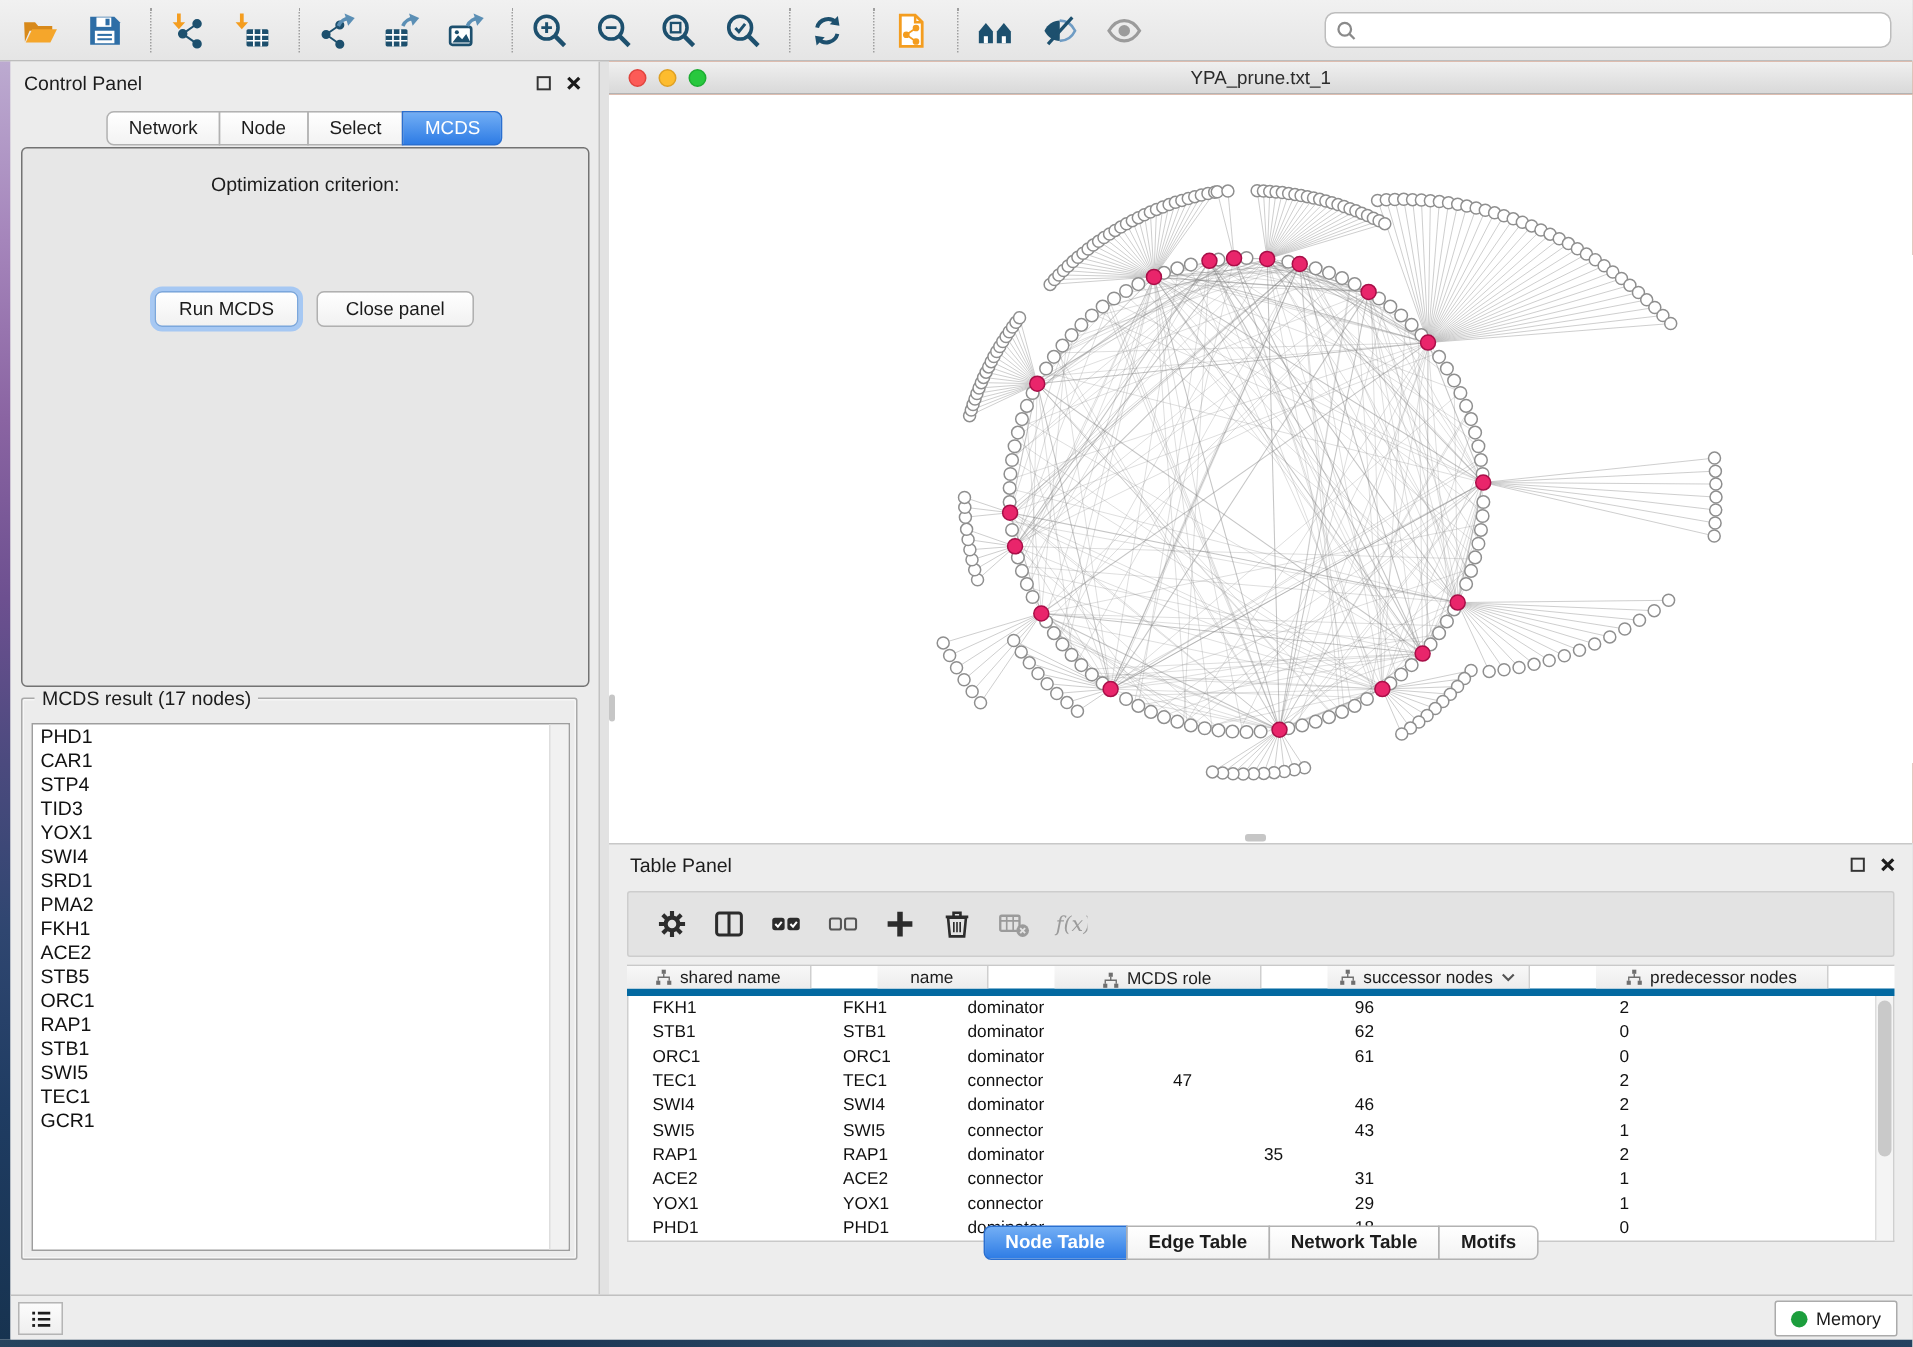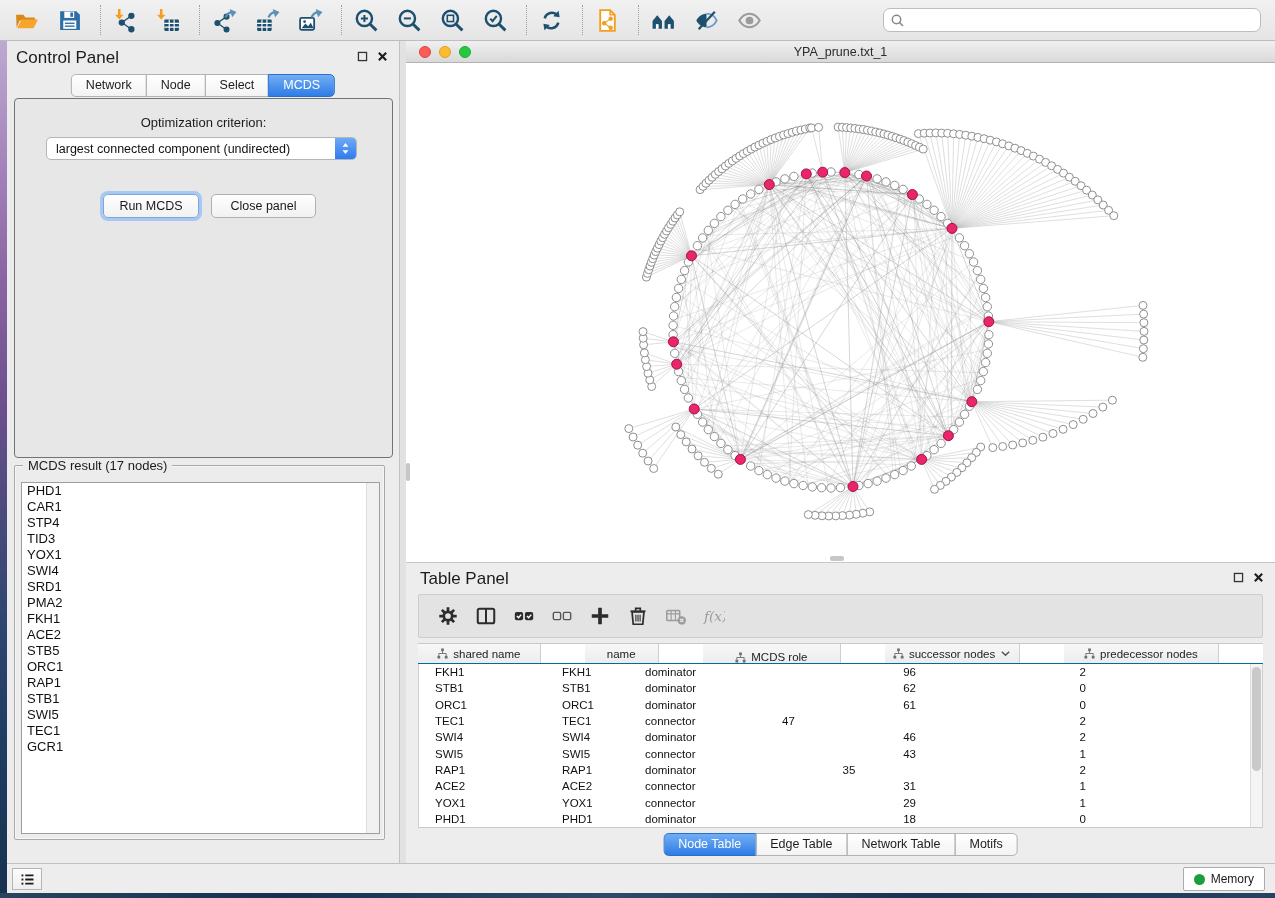--- a/index.html
+++ b/index.html
@@ -19,21 +19,21 @@
 
   
   #wallpaper-left { position:absolute; left:0; top:41px; width:7px; height:852px;
     background:linear-gradient(180deg,#bcaad0 0%,#a585bb 14%,#8a64a2 28%,#6d5090 42%,#4b4a7e 55%,#2f4670 68%,#1f3c62 82%,#173350 100%); }
   #wallpaper-bottom { position:absolute; left:0; top:893px; width:1275px; height:5px;
     background:linear-gradient(90deg,#27455f,#16304e 22%,#2d4b67 48%,#1a3350 72%,#254260 100%); }
 
   
   #control-panel { position:absolute; left:7px; top:41px; width:393px; height:822px;
     background:#ececec; border-right:1px solid #c2c2c2; }
-  .panel-title { position:absolute; left:9px; top:7px; font-size:17px; color:#1c1c1c; }
+  .panel-title { position:absolute; left:9px; top:7px; font-size:13px; color:#1c1c1c; }
   .panel-btns { position:absolute; right:10px; top:8px; display:flex; gap:7px; }
   .panel-btns svg { width:13px; height:13px; }
   #cp-tabs { position:absolute; top:33px; left:50%; transform:translateX(-50%); display:flex; }
   .seg { font-size:12.5px; color:#1c1c1c; background:linear-gradient(#ffffff,#f3f3f3);
     border:1px solid #b2b2b2; margin-left:-1px; padding:3px 14px 4px; white-space:nowrap; }
   .seg:first-child { border-radius:5px 0 0 5px; margin-left:0; }
   .seg:last-child { border-radius:0 5px 5px 0; }
   .seg.active { background:linear-gradient(#72aef5,#2e7ce5); border-color:#2a6fd0; color:#fff; }
   #cp-content { position:absolute; left:7px; top:57px; width:379px; height:360px;
     background:#e7e7e7; border:1px solid #737373; border-radius:4px; }
@@ -68,32 +68,32 @@
   #nw-vthumb { position:absolute; left:0; top:400px; width:4px; height:18px; background:#c6c6c6; border-radius:2px; }
   #nw-hthumb { position:absolute; left:424px; bottom:1px; width:14px; height:5px; background:#c6c6c6; border-radius:2px; }
 
   
   #table-panel { position:absolute; left:406px; top:562px; width:869px; height:301px; background:#ededed; border-top:1px solid #c8c8c8; }
   #tp-toolbar { position:absolute; left:12px; right:12px; top:31px; height:44px; background:#e3e3e3;
     border:1px solid #cdcdcd; border-radius:2px; display:flex; align-items:center; padding-left:17px; }
   .tp-btn { width:24px; height:24px; margin-right:14px; display:flex; align-items:center; justify-content:center; }
   .tp-btn svg { width:22px; height:22px; }
   #tp-header { position:absolute; left:12px; right:12px; top:80px; height:21px; display:flex;
-    border-top:1px solid #c9c9c9; border-bottom:1px solid #0369a1; background:#fff;gap:44px; }
+    border-top:1px solid #c9c9c9; border-bottom:5px solid #0369a1; background:#fff;gap:44px; }
   .th-cell { background:linear-gradient(#f8f8f8,#ececec); border-right:1px solid #cfcfcf;
     display:flex; align-items:center; justify-content:center; gap:5px; font-size:11.5px; color:#1d1d1d; }
   .th-cell svg.colicon { width:11px; height:11px; }
   .th-fill { flex:1; background:#fff; border-right:none; }
   #tp-body { position:absolute; left:12px; right:12px; top:101px; height:164px; background:#fff;
     border-left:1px solid #cfcfcf; border-right:1px solid #cfcfcf; border-bottom:1px solid #c9c9c9; overflow:hidden; }
   .t-row { display:flex; height:16.3px; align-items:center; font-size:11.5px; color:#111; }
   .t-cell { overflow:hidden; white-space:nowrap; }
   #tp-vscroll { position:absolute; right:0; top:0; bottom:0; width:12px; background:#f4f4f4; border-left:1px solid #ddd; }
   #tp-vthumb { position:absolute; left:1px; right:1px; top:3px; height:104px; background:#c9c9c9; border-radius:5px; }
-  #tp-tabs { position:absolute; bottom:7px; left:50%; transform:translateX(-50%); display:flex; }
+  #tp-tabs { position:absolute; bottom:23px; left:50%; transform:translateX(-50%); display:flex;font-weight:bold; }
 
   
   #statusbar { position:absolute; left:7px; top:863px; width:1268px; height:30px; background:#ededed; border-top:1px solid #c0c0c0; }
   #list-btn { position:absolute; left:5px; top:4px; width:30px; height:22px; background:linear-gradient(#fcfcfc,#efefef);
     border:1px solid #b5b5b5; display:flex; align-items:center; justify-content:center; }
   #list-btn svg { width:15px; height:15px; }
   #memory-btn { position:absolute; right:10px; top:3px; height:24px; background:#fff; border:1px solid #ababab;
     border-radius:2px; display:flex; align-items:center; gap:6px; padding:0 10px; font-size:12px; color:#1a1a1a; }
   #memory-dot { width:11px; height:11px; border-radius:50%; background:#1c9e3d; }
 </style>
@@ -272,29 +272,20 @@
         </svg></span>
   </div>
   <div id="cp-tabs">
       <div class="seg">Network</div>
       <div class="seg">Node</div>
       <div class="seg">Select</div>
       <div class="seg active">MCDS</div>
     </div>
   <div id="cp-content">
     <div id="opt-label">Optimization criterion:</div>
-    <div id="opt-select">
-      <span class="val">largest connected component (undirected)</span>
-      <span class="cap">
-        <svg viewBox="0 0 12 16" width="11" height="15">
-            <path d="M6 2l3.2 4H2.8z" fill="#fff"></path>
-            <path d="M6 14l3.2-4H2.8z" fill="#fff"></path>
-          </svg>
-      </span>
-    </div>
     <div class="cp-buttons">
       <div id="run-btn" class="pushbtn">Run MCDS</div>
       <div id="close-panel-btn" class="pushbtn">Close panel</div>
     </div>
   </div>
   <div id="mcds-group">
     <div id="mcds-legend">MCDS result (17 nodes)</div>
     <div id="mcds-list">
       <div id="mcds-items">
           <div class="mcds-item">PHD1</div>

